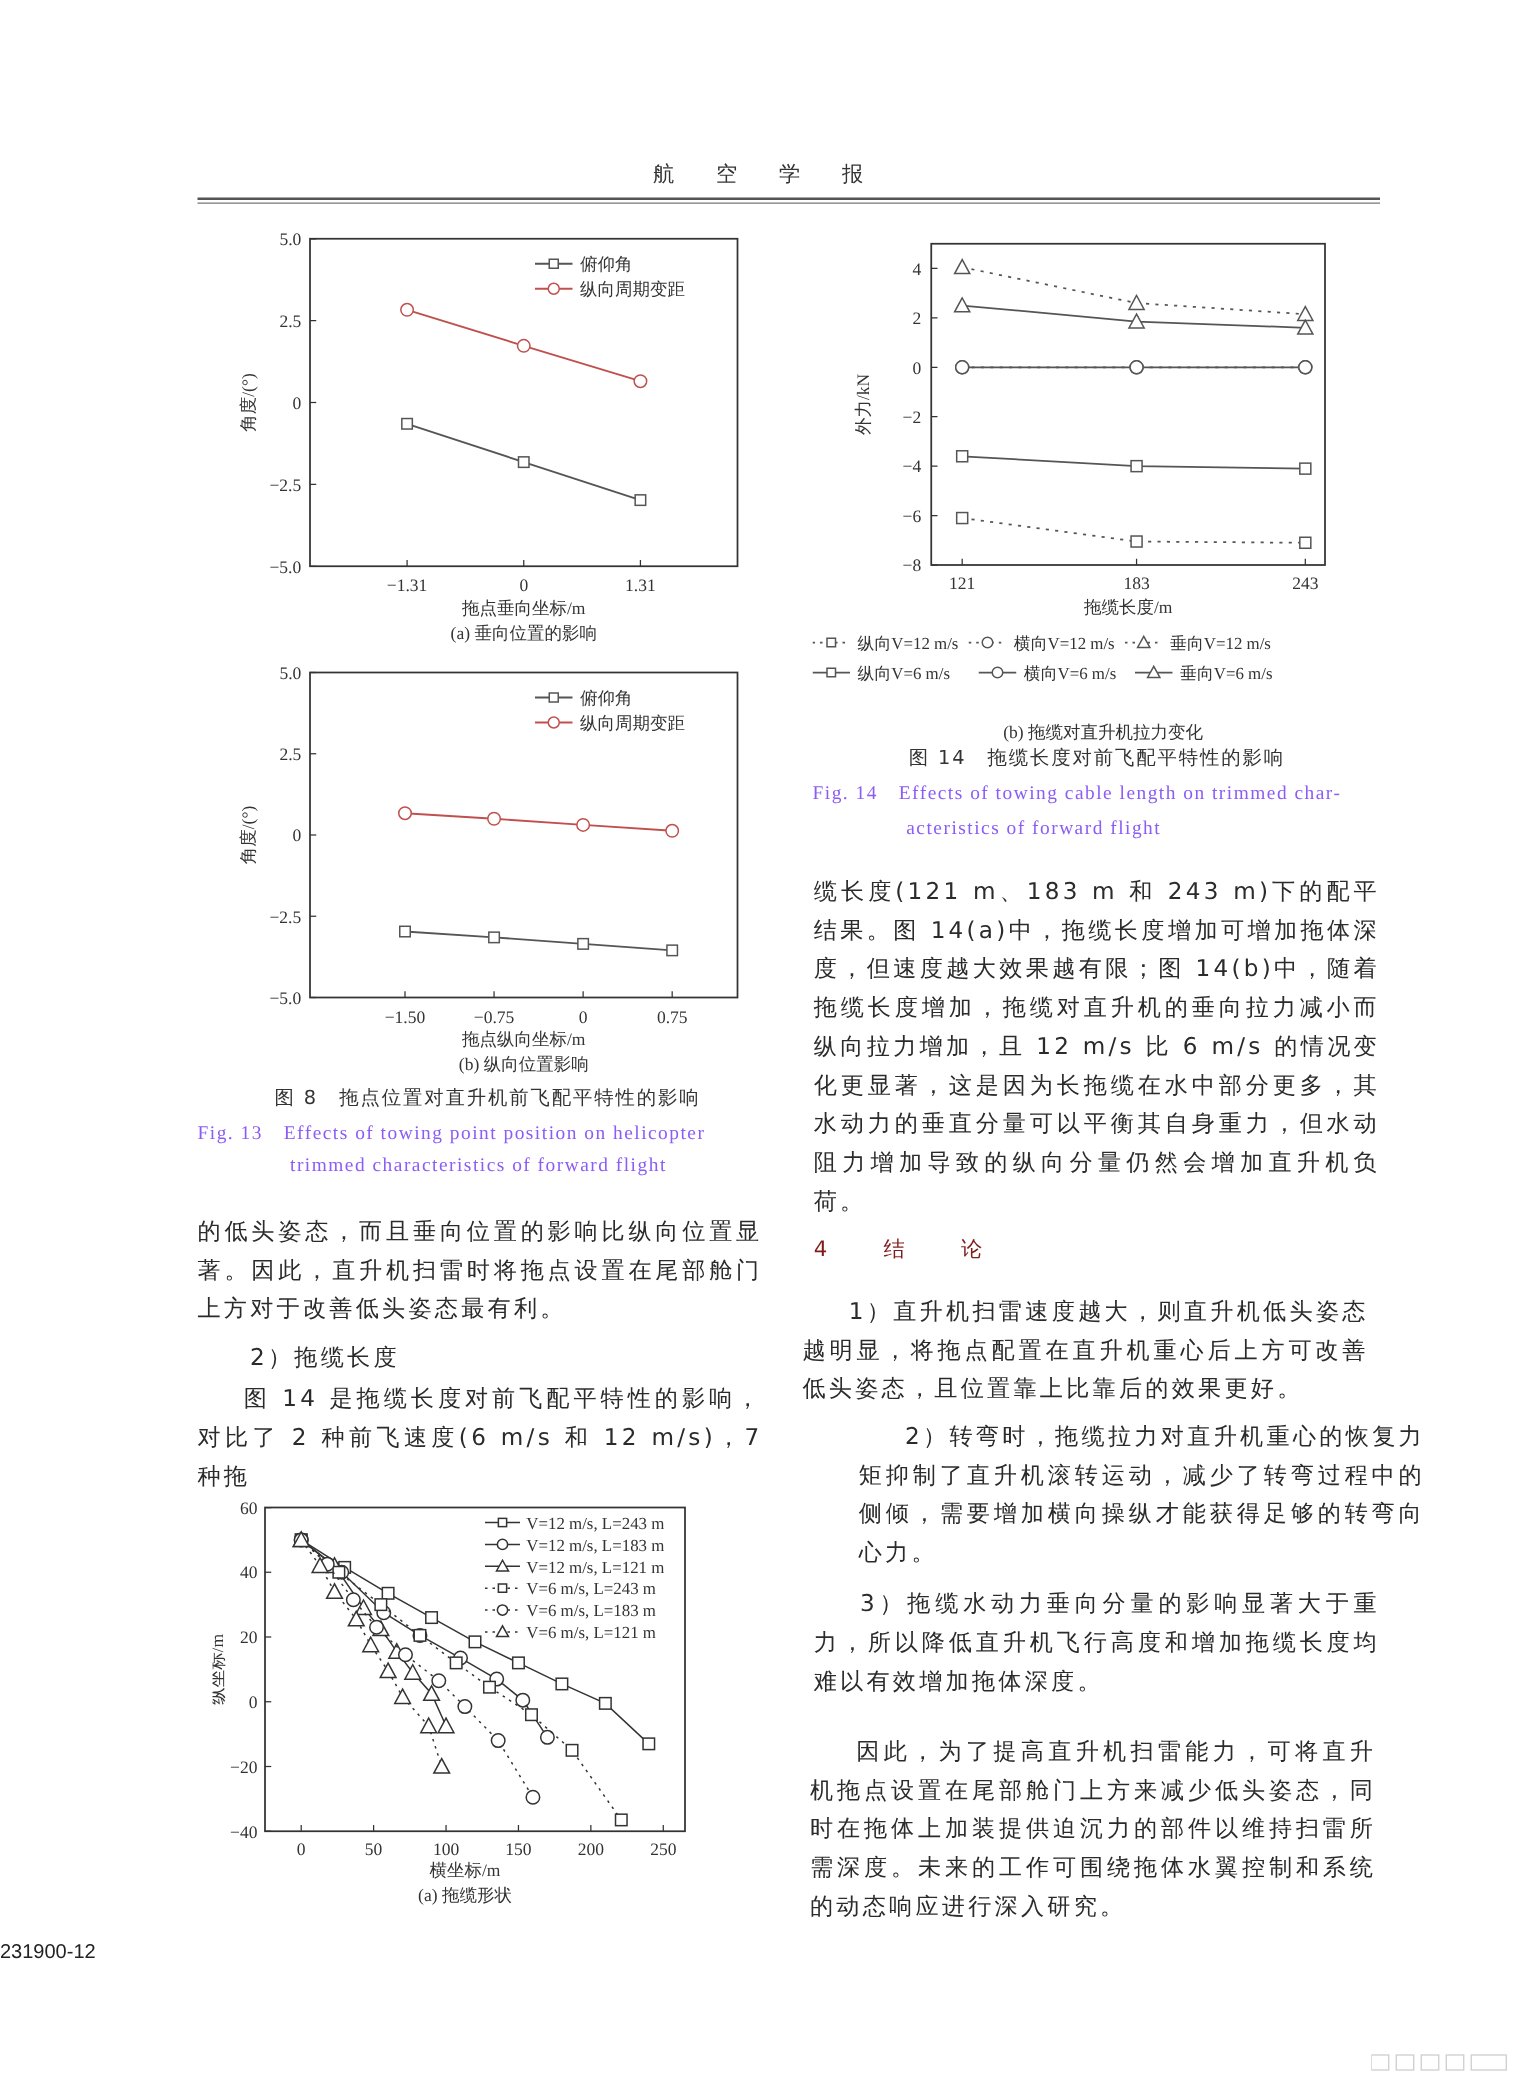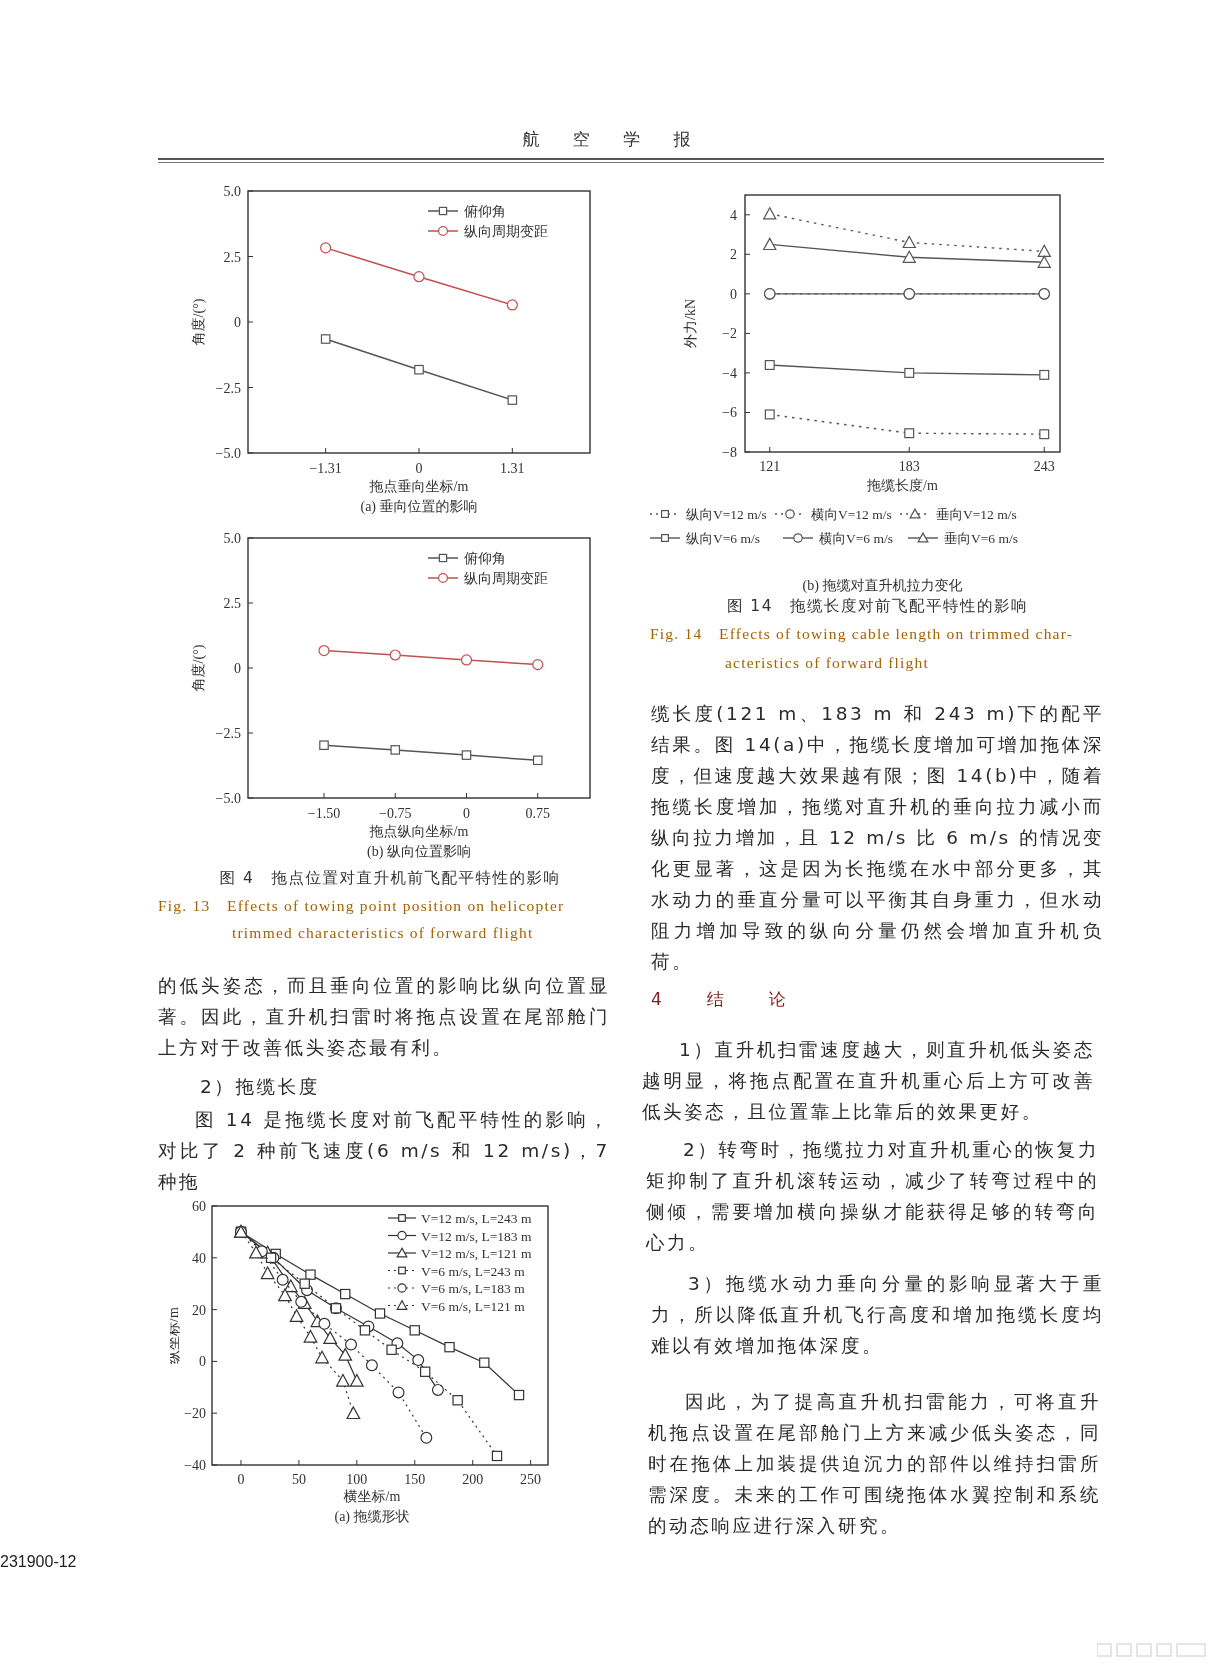--- a/index.html
+++ b/index.html
@@ -3,21 +3,21 @@
 <meta charset="utf-8">
 <style>
   html,body{margin:0;padding:0;background:#ffffff;}
   body{width:1227px;height:1677px;position:relative;overflow:hidden;font-family:"DejaVu Serif","Liberation Serif",serif;color:#2b2b2b;}
   .abs{position:absolute;}
   .hdr-title{left:0;width:1227px;top:128px;text-align:center;font-size:17px;letter-spacing:14px;font-family:"DejaVu Sans",sans-serif;color:#333;}
   .rule1{left:158px;width:946px;top:158px;height:0;border-top:2px solid #555;}
   .rule2{left:158px;width:946px;top:162px;height:0;border-top:1px solid #777;}
   svg text{font-family:"Liberation Serif","DejaVu Serif",serif;fill:#333;}
   .cap-cn{font-size:15.5px;font-family:"DejaVu Sans",sans-serif;color:#333;letter-spacing:1.5px;}
-  .cap-en{font-size:15.5px;font-family:"Liberation Serif",serif;color:#a16207;letter-spacing:1.2px;}
+  .cap-en{font-size:15.5px;font-family:"Liberation Serif",serif;color:#8b5cf6;letter-spacing:1.2px;}
   .para{font-size:18.5px;line-height:31px;font-family:"DejaVu Sans",sans-serif;color:#2b2b2b;letter-spacing:2.6px;text-align:justify;}
   .section{font-size:17px;font-family:"DejaVu Sans",sans-serif;color:#7f1d1d;letter-spacing:14px;}
   .pageno{left:0;width:1227px;top:1553px;text-align:left;font-size:16px;font-family:"Liberation Sans",sans-serif;color:#222;}
   .indent{text-indent:2em;}
   .wm{right:20px;top:1640px;width:110px;height:20px;}
 </style>
 </head>
 <body>
 
 <div class="abs hdr-title">航 空 学 报</div>
@@ -103,21 +103,21 @@
       <circle cx="164" cy="130.58" r="5" fill="#fff" stroke="#c0504d" stroke-width="1.2"></circle>
       <circle cx="235.25" cy="135" r="5" fill="#fff" stroke="#c0504d" stroke-width="1.2"></circle>
       <circle cx="306.5" cy="139.94000000000003" r="5" fill="#fff" stroke="#c0504d" stroke-width="1.2"></circle>
       <circle cx="377.75" cy="144.62" r="5" fill="#fff" stroke="#c0504d" stroke-width="1.2"></circle>
       <line x1="268" y1="58" x2="298" y2="58" stroke="#c0504d" stroke-width="1.5"></line>
       <circle cx="283" cy="58" r="4.4" fill="#fff" stroke="#c0504d" stroke-width="1.2"></circle>
       <text x="304" y="63" font-size="14" font-family="DejaVu Sans, sans-serif">纵向周期变距</text>
     </g>
   </svg>
 
-<div class="abs cap-cn" style="left:160px;width:460px;top:868px;text-align:center;">图 4　拖点位置对直升机前飞配平特性的影响</div>
+<div class="abs cap-cn" style="left:160px;width:460px;top:868px;text-align:center;">图 8　拖点位置对直升机前飞配平特性的影响</div>
 <div class="abs cap-en" style="left:158px;width:460px;top:896px;">Fig. 13　Effects of towing point position on helicopter</div>
 <div class="abs cap-en" style="left:232px;width:380px;top:924px;">trimmed characteristics of forward flight</div>
 
 <div class="abs para" style="left:158px;width:452px;top:970px;">的低头姿态，而且垂向位置的影响比纵向位置显著。因此，直升机扫雷时将拖点设置在尾部舱门上方对于改善低头姿态最有利。</div>
 <div class="abs para" style="left:200px;width:410px;top:1071px;">2）拖缆长度</div>
 <div class="abs para indent" style="left:158px;width:452px;top:1104px;">图 14 是拖缆长度对前飞配平特性的影响，对比了 2 种前飞速度(6 m/s 和 12 m/s)，7 种拖</div>
 
 <svg class="abs" id="fig14a" style="left:170px;top:1190px;" width="420" height="350">
     <rect x="42" y="16" width="336" height="259" fill="none" stroke="#333" stroke-width="1.4"></rect>
     <line x1="42" y1="16" x2="47" y2="16" stroke="#333" stroke-width="1"></line>
@@ -318,21 +318,21 @@
     <text x="232.5" y="415" text-anchor="middle" font-size="14" font-family="DejaVu Sans, sans-serif">(b) 拖缆对直升机拉力变化</text>
   </svg>
 
 <div class="abs cap-cn" style="left:650px;width:455px;top:596px;text-align:center;">图 14　拖缆长度对前飞配平特性的影响</div>
 <div class="abs cap-en" style="left:650px;width:460px;top:624px;">Fig. 14　Effects of towing cable length on trimmed char-</div>
 <div class="abs cap-en" style="left:725px;width:380px;top:654px;">acteristics of forward flight</div>
 
 <div class="abs para" style="left:651px;width:453px;top:698px;">缆长度(121 m、183 m 和 243 m)下的配平结果。图 14(a)中，拖缆长度增加可增加拖体深度，但速度越大效果越有限；图 14(b)中，随着拖缆长度增加，拖缆对直升机的垂向拉力减小而纵向拉力增加，且 12 m/s 比 6 m/s 的情况变化更显著，这是因为长拖缆在水中部分更多，其水动力的垂直分量可以平衡其自身重力，但水动阻力增加导致的纵向分量仍然会增加直升机负荷。</div>
 <div class="abs section" style="left:651px;width:453px;top:988px;">4　结　论</div>
 <div class="abs para indent" style="left:642px;width:453px;top:1034px;">1）直升机扫雷速度越大，则直升机低头姿态越明显，将拖点配置在直升机重心后上方可改善低头姿态，且位置靠上比靠后的效果更好。</div>
-<div class="abs para indent" style="left:646px;width:453px;top:1134px;">2）转弯时，拖缆拉力对直升机重心的恢复力矩抑制了直升机滚转运动，减少了转弯过程中的侧倾，需要增加横向操纵才能获得足够的转弯向心力。</div>
+<div class="abs para indent" style="left:687px;width:453px;top:1134px;">2）转弯时，拖缆拉力对直升机重心的恢复力矩抑制了直升机滚转运动，减少了转弯过程中的侧倾，需要增加横向操纵才能获得足够的转弯向心力。</div>
 <div class="abs para indent" style="left:651px;width:453px;top:1268px;">3）拖缆水动力垂向分量的影响显著大于重力，所以降低直升机飞行高度和增加拖缆长度均难以有效增加拖体深度。</div>
 <div class="abs para indent" style="left:648px;width:453px;top:1368px;margin-top:18px;">因此，为了提高直升机扫雷能力，可将直升机拖点设置在尾部舱门上方来减少低头姿态，同时在拖体上加装提供迫沉力的部件以维持扫雷所需深度。未来的工作可围绕拖体水翼控制和系统的动态响应进行深入研究。</div>
 
 <div class="abs pageno">231900-12</div>
 
 <svg class="abs wm" viewBox="0 0 110 20">
   <rect x="0" y="4" width="14" height="12" fill="none" stroke="#ccc"></rect>
   <rect x="20" y="4" width="14" height="12" fill="none" stroke="#ccc"></rect>
   <rect x="40" y="4" width="14" height="12" fill="none" stroke="#ccc"></rect>
   <rect x="60" y="4" width="14" height="12" fill="none" stroke="#ccc"></rect>

